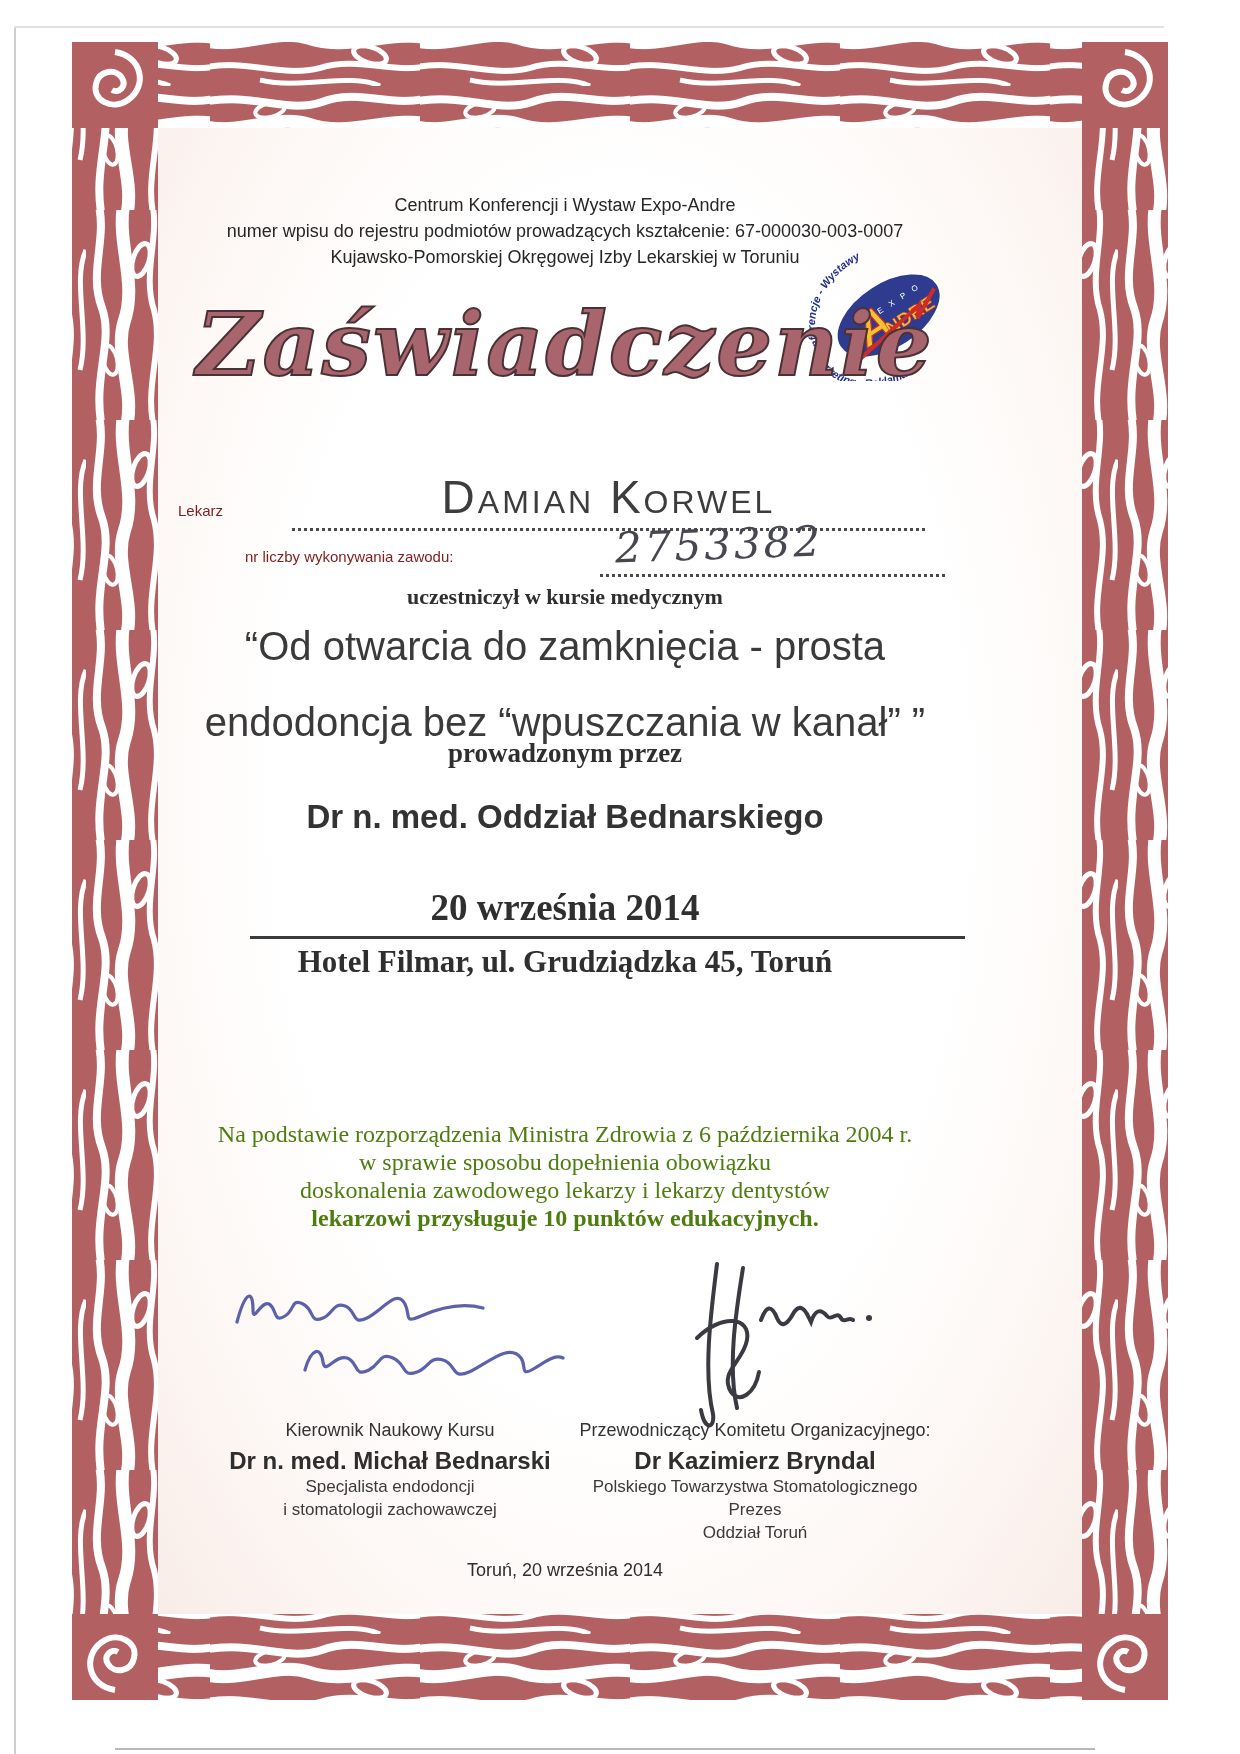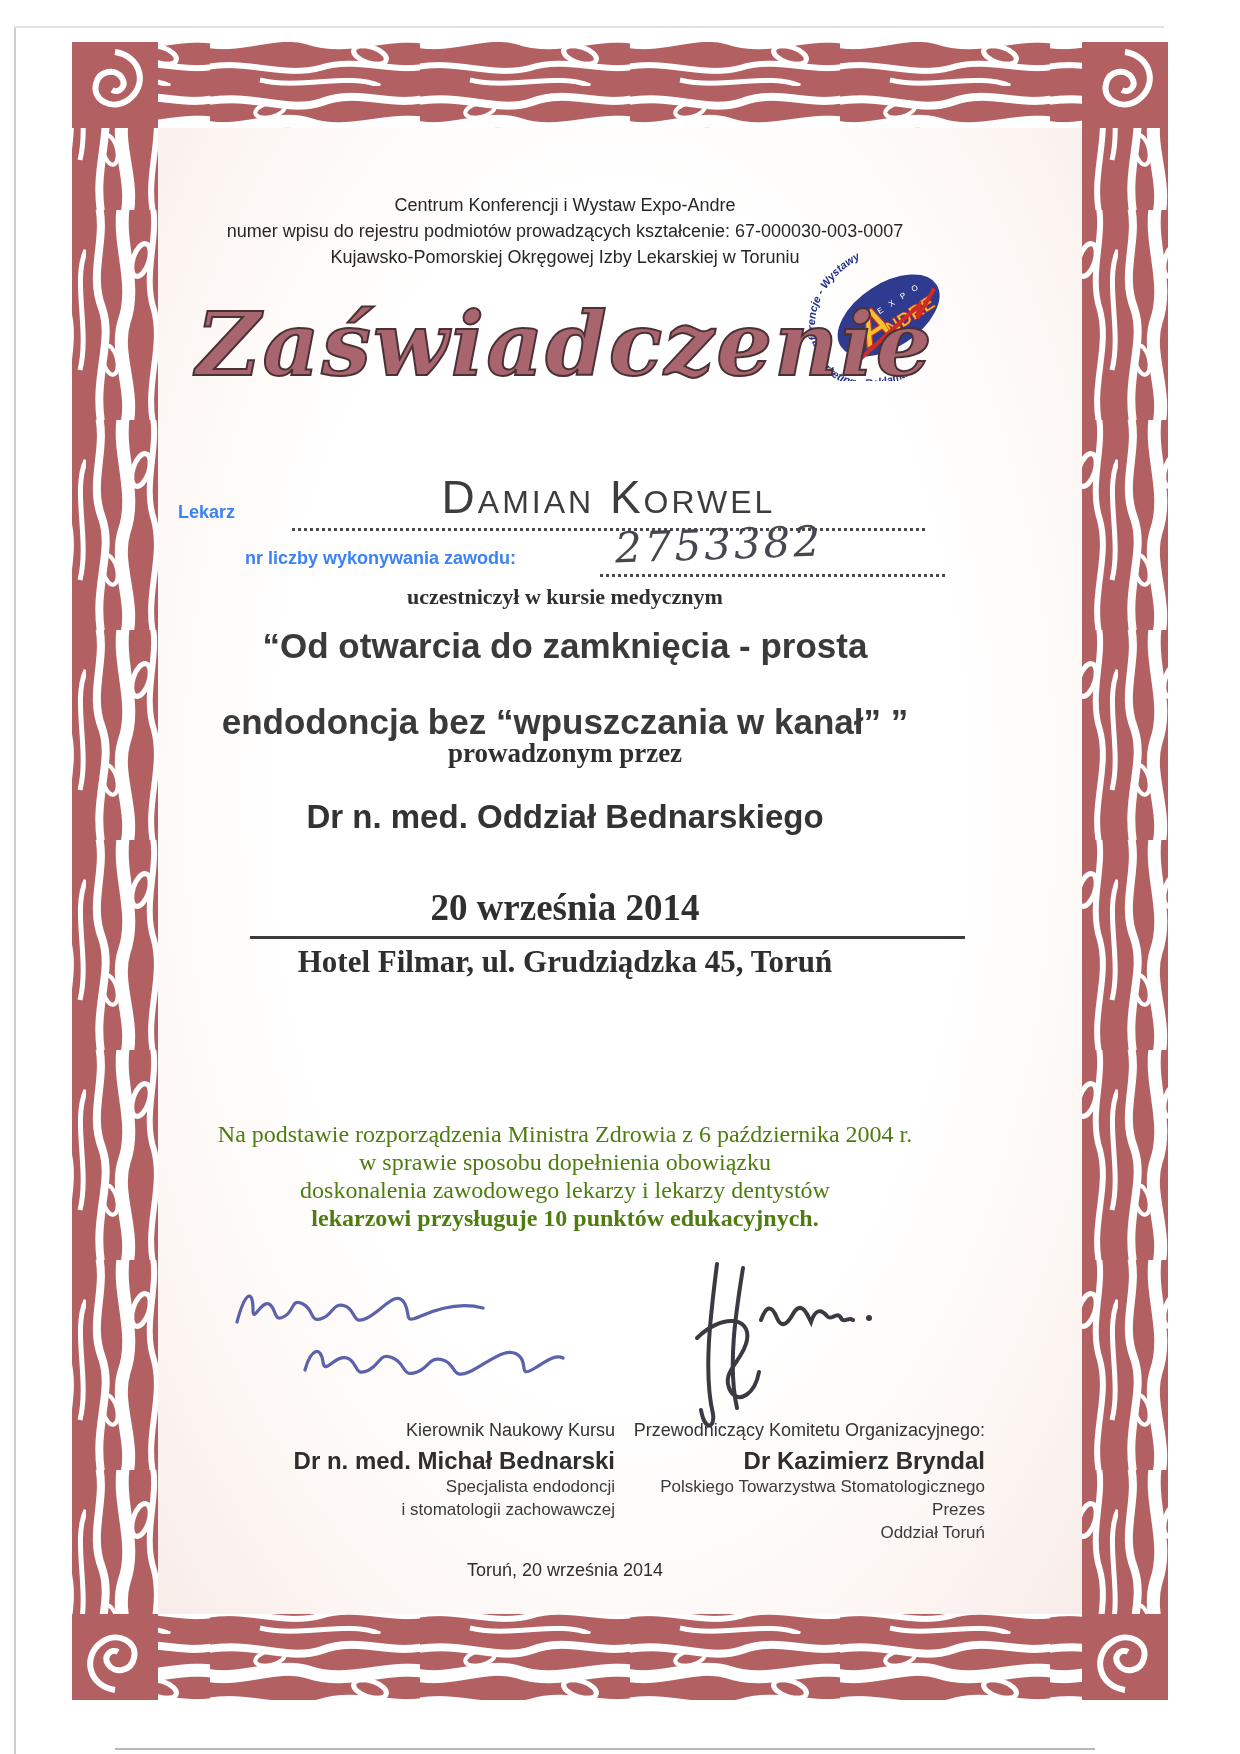--- a/index.html
+++ b/index.html
@@ -15,36 +15,36 @@
     position:absolute;left:158px;top:128px;width:924px;height:1486px;
     background:radial-gradient(ellipse at 50% 45%, #ffffff 52%, #fdf7f4 78%, #f8ece8 100%);
   }
   .center-col{position:absolute;left:165px;width:800px;text-align:center;}
   .hdr{font-size:18px;line-height:26px;color:#262626;}
   .title-script{
     position:absolute;left:165px;top:292px;width:800px;text-align:center;
     font-family:"DejaVu Serif",serif;font-style:italic;font-weight:bold;
     font-size:88px;color:#a8656d;-webkit-text-stroke:2px #4a3136;letter-spacing:2px;
   }
-  .lbl-bold{font-weight:bold;font-size:18px;color:#3b82f6;}
+  .lbl-bold{font-weight:normal;font-size:15px;color:#7f1d1d;}
   .stamp-name{
     font-variant:small-caps;font-size:46px;letter-spacing:3px;color:#3d3d3d;
     font-family:"Liberation Sans",sans-serif;
   }
   .dotline{position:absolute;border-bottom:3px dotted #4a4a4a;height:0;}
   .handwrite{
     font-family:"DejaVu Serif",serif;font-style:italic;font-size:42px;color:#474750;
     transform:rotate(-2deg);letter-spacing:3px;
   }
   .serif-b{font-family:"Liberation Serif",serif;font-weight:bold;color:#2f2f2f;}
   .sans-b{font-weight:bold;color:#333333;}
-  .course-line{font-size:35px;font-weight:bold;color:#3a3a3a;line-height:52px;}
+  .course-line{font-size:40px;font-weight:normal;color:#3a3a3a;line-height:52px;}
   .legal{font-family:"Liberation Serif",serif;font-size:24px;line-height:28px;color:#4d7c0f;}
   .legal .b{font-weight:bold;}
-  .sig-block{position:absolute;text-align:right;}
+  .sig-block{position:absolute;text-align:center;}
   .sig-role{font-size:18px;color:#333;}
   .sig-name{font-size:24px;font-weight:bold;color:#2e2e2e;margin-top:6px;}
   .sig-sub{font-size:17px;color:#3a3a3a;line-height:23px;}
   .footer-date{font-size:18px;color:#2e2e2e;}
   .abs{position:absolute;}
 </style>
 </head>
 <body>
 
 <div class="scan-edge-left"></div>

